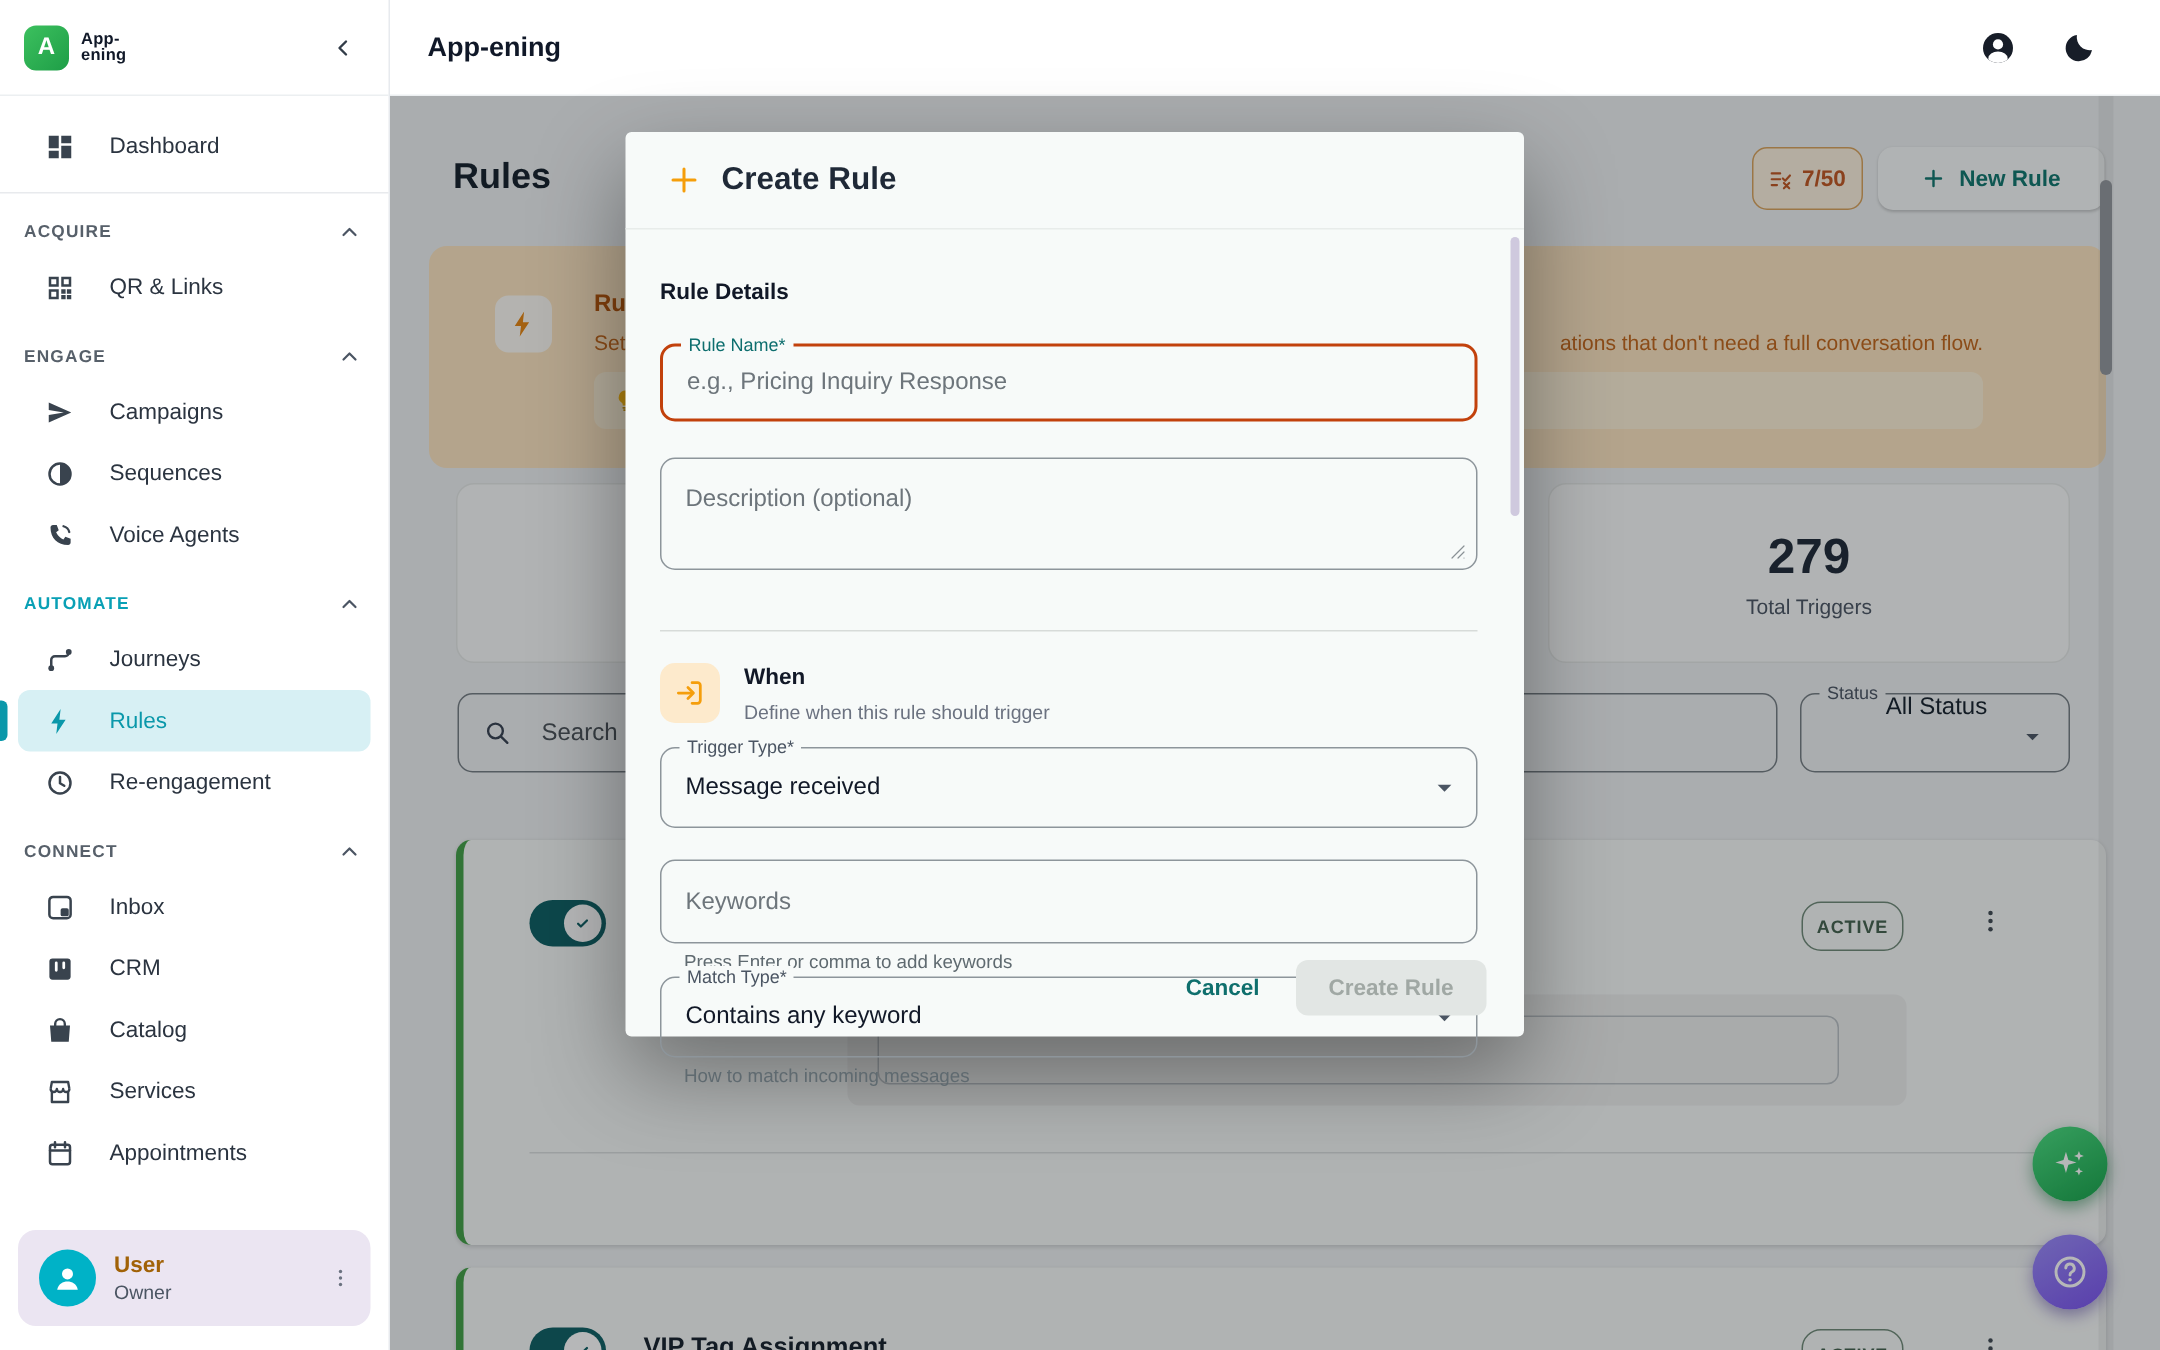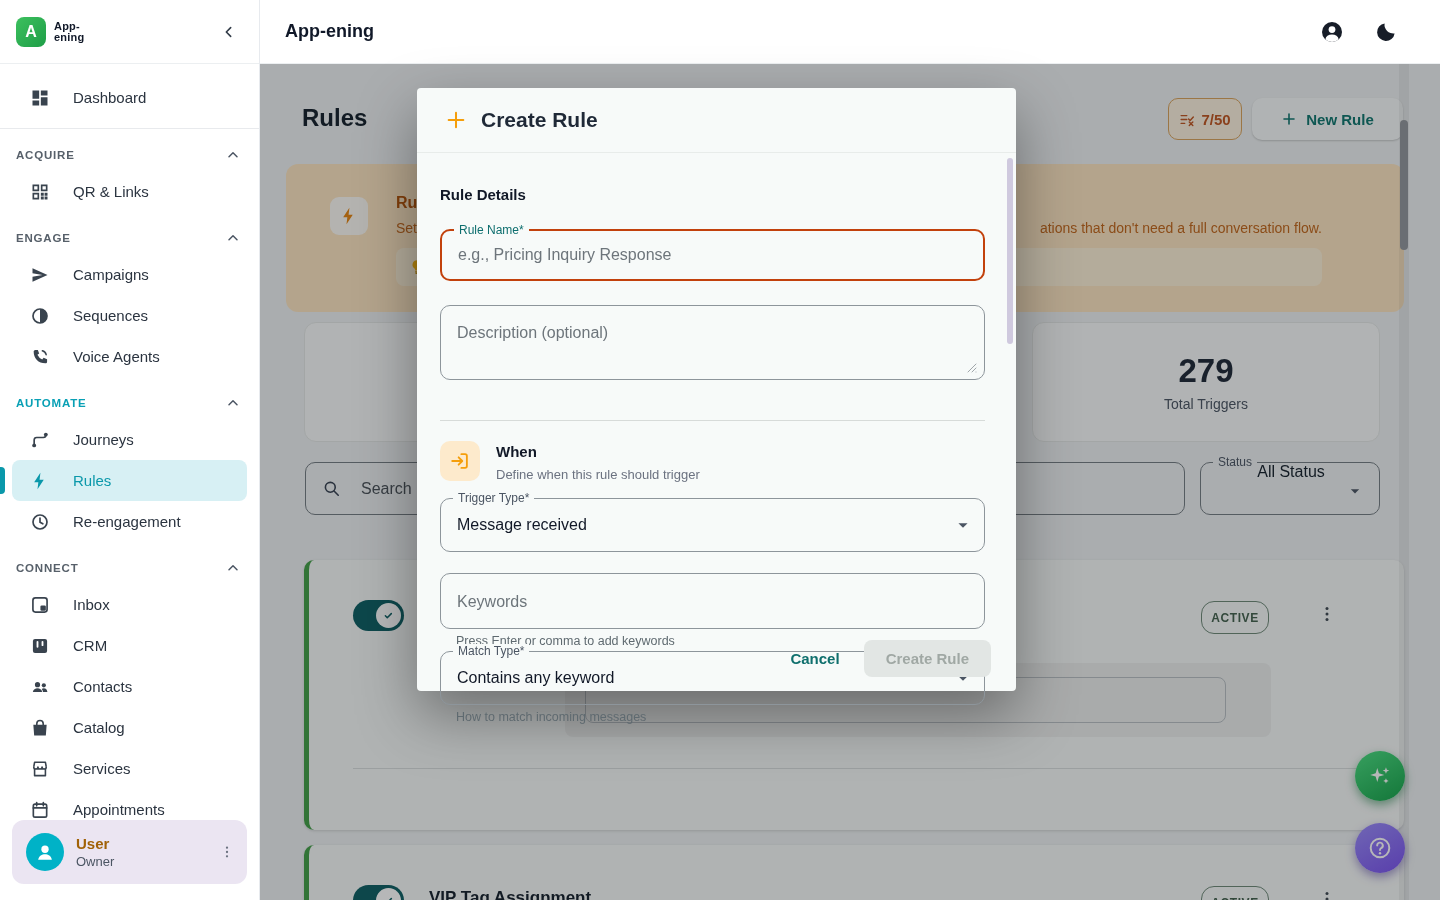--- a/index.html
+++ b/index.html
@@ -107,21 +107,21 @@
   .field .fvalue { position:absolute; left:16px; top:50%; transform:translateY(-50%); font-size:16px; color:#111827; }
   .field .fghost { position:absolute; left:16px; font-size:16px; color:#6d757b; }
   .field input { position:absolute; inset:0; border:none; outline:none; background:transparent; font-family:"Liberation Sans",sans-serif; font-size:16px; color:#111827; padding:0 16px; }
   .field input::placeholder { color:#6d757b; opacity:1; }
   .field .arrow { position:absolute; right:10px; top:50%; transform:translateY(-50%); width:22px; height:22px; color:#4b5563; }
   .f-rulename { margin-top:26px; height:52px; }
   .f-desc { margin-top:24px; height:75px; cursor:text; }
   .f-desc .fghost { top:18px; }
   .resize-handle { position:absolute; right:6px; bottom:5px; width:12px; height:12px; color:#8a9196; }
   .modal-divider { margin-top:40px; border-top:1px solid #d7dbd9; }
-  .when-row { margin-top:20px; display:flex; gap:8px; }
+  .when-row { margin-top:20px; display:flex; gap:8px;align-items:center; }
   .when-icon { width:40px; height:40px; border-radius:10px; background:#fdeacc; display:flex; align-items:center; justify-content:center; color:#f59e0b; flex:0 0 40px; }
   .when-icon .ic { width:22px; height:22px; }
   .when-text { padding-left:8px; }
   .when-heading { font-size:15px; font-weight:700; color:#111827; margin-top:2px; }
   .when-sub { font-size:13px; color:#6b7280; margin-top:7px; }
   .f-trigger { margin-top:16px; height:54px; cursor:pointer; }
   .f-keywords { margin-top:21px; height:56px; cursor:text; }
   .f-keywords .fghost { top:19px; }
   .helper { margin:6px 0 0 16px; font-size:12.5px; color:#5f6a70; line-height:13px; }
   .f-match { margin-top:3px; height:54px; cursor:pointer; }
@@ -271,31 +271,20 @@
         <span>Inbox</span>
       </div>
       <div class="sb-item">
         <span class="ic">
             <svg viewBox="0 0 24 24">
               <rect x="3.5" y="3.5" width="17" height="17" rx="2.5" fill="currentColor"></rect>
               <path d="M9 7v6M15 7v4" stroke="#fff" stroke-width="2.2" stroke-linecap="round"></path>
             </svg>
           </span>
         <span>CRM</span>
-      </div>
-      <div class="sb-item">
-        <span class="ic">
-            <svg viewBox="0 0 24 24" fill="currentColor">
-              <circle cx="9" cy="9.2" r="3.1"></circle>
-              <circle cx="16.6" cy="10" r="2.5"></circle>
-              <path d="M3.4 18c.5-3 3-4.4 5.6-4.4s5.1 1.4 5.6 4.4z"></path>
-              <path d="M15.6 18c-.1-1.5-.7-2.8-1.6-3.7.8-.4 1.7-.7 2.6-.7 2 0 3.9 1.2 4.3 4.4z"></path>
-            </svg>
-          </span>
-        <span>Contacts</span>
       </div>
       <div class="sb-item">
         <span class="ic">
             <svg viewBox="0 0 24 24" fill="currentColor" fill-rule="evenodd">
               <path d="M7.2 8V6.8a4.8 4.8 0 0 1 9.6 0V8h3.2l-1 13H5L4 8h3.2zm1.9 0h5.8V6.8a2.9 2.9 0 0 0-5.8 0V8z"></path>
             </svg>
           </span>
         <span>Catalog</span>
       </div>
       <div class="sb-item">

